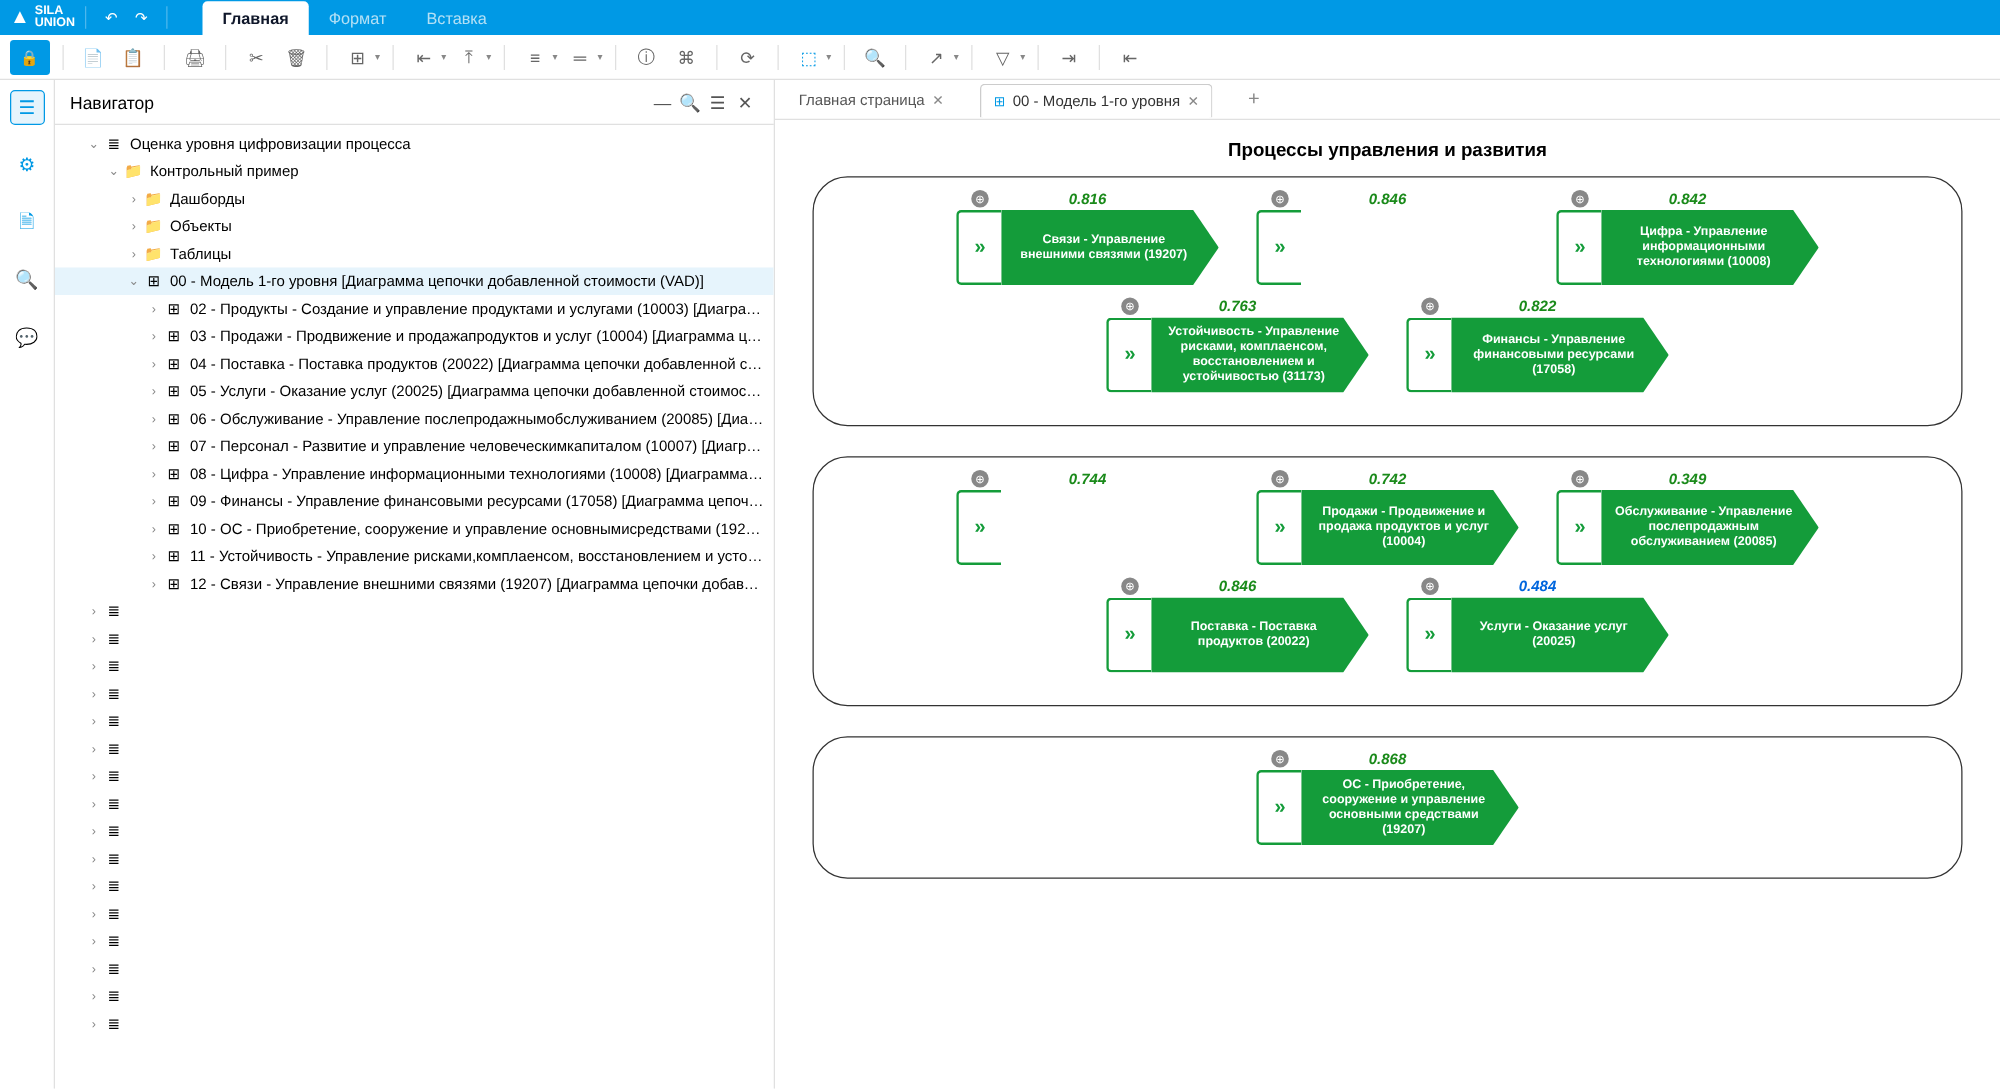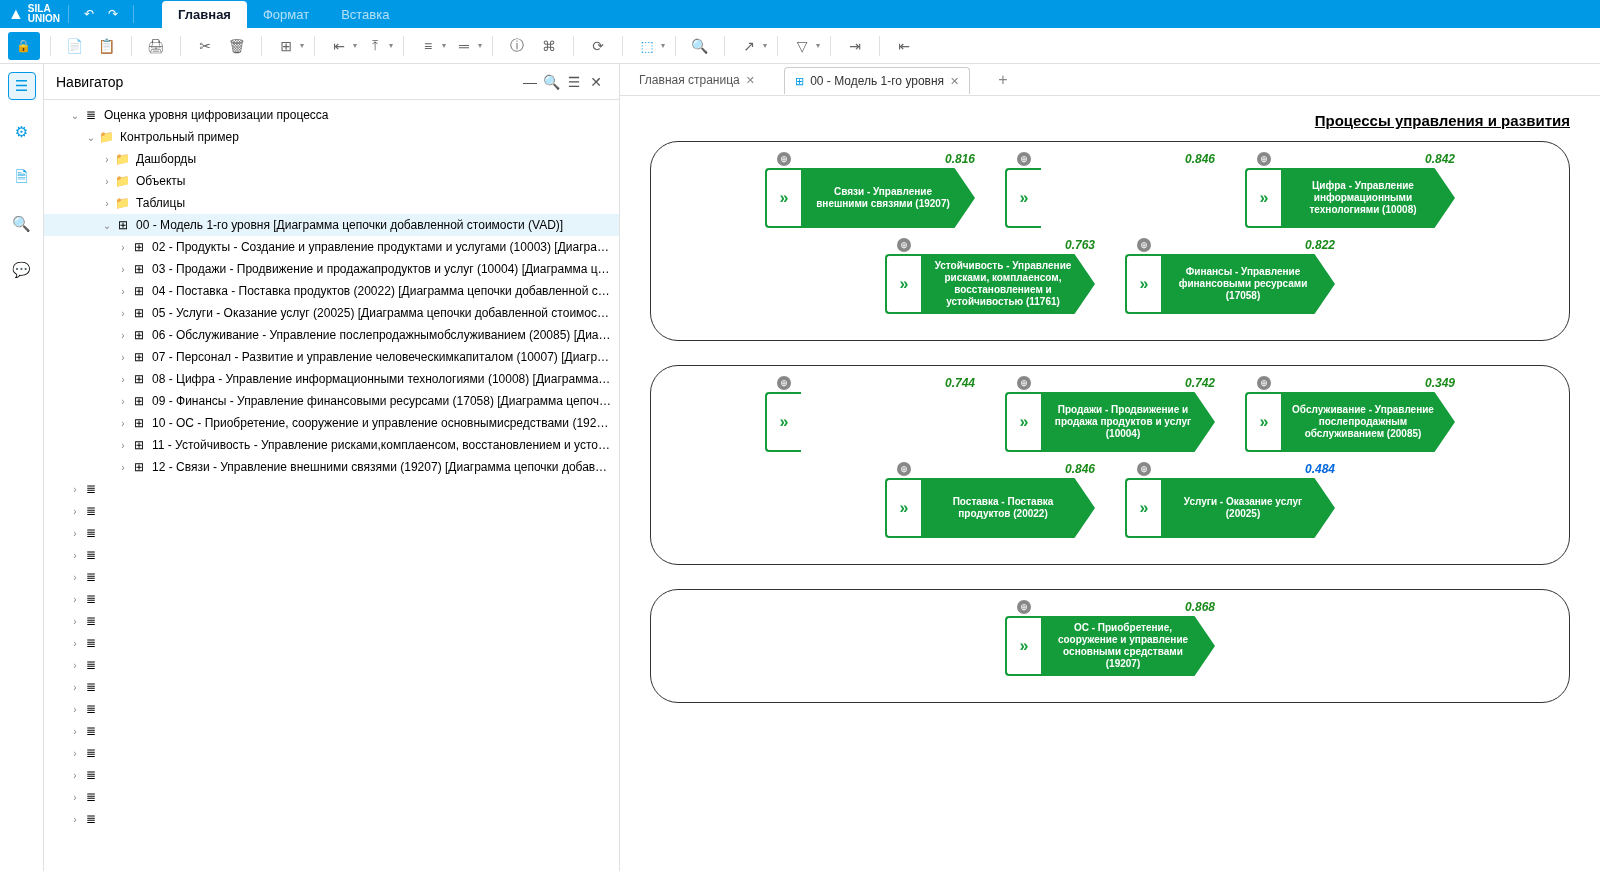--- a/index.html
+++ b/index.html
@@ -44,26 +44,26 @@
 .canvas-area { flex: 1; display: flex; flex-direction: column; background: #fff; }
 .canvas-tabs { height: 32px; display: flex; align-items: center; padding: 0 8px; gap: 18px; border-bottom: 1px solid #e0e0e0; }
 .canvas-tab { padding: 6px 10px; border: 1px solid transparent; border-bottom: none; font-size: 12px; cursor: pointer; display: flex; align-items: center; gap: 6px; color: #555; border-radius: 4px 4px 0 0; }
 .canvas-tab.active { border-color: #ccc; background: #fff; position: relative; top: 1px; font-weight: 500; color: #333; }
 .tab-close { font-size: 11px; color: #888; }
 .tab-add { padding: 4px 10px; font-size: 16px; color: #888; cursor: pointer; }
 .tab-icon { color: #0099e5; font-size: 11px; }
 
 .canvas-content { flex: 1; overflow: auto; padding: 16px 30px; }
 
-.section-title { text-align: right; font-weight: bold; font-size: 15px; margin-bottom: 12px; text-decoration: underline; }
+.section-title { text-align: center; font-weight: bold; font-size: 15px; margin-bottom: 12px; }
 .section-box { border: 1px solid #333; border-radius: 28px; padding: 10px 20px 16px; margin-bottom: 24px; }
 .chevron-row { display: flex; justify-content: center; gap: 30px; margin-bottom: 10px; flex-wrap: wrap; }
 
 .chevron-block { width: 210px; position: relative; }
-.chevron-score { text-align: right; font-size: 12px; font-weight: bold; font-style: italic; margin-bottom: 2px; }
+.chevron-score { text-align: center; font-size: 12px; font-weight: bold; font-style: italic; margin-bottom: 2px; }
 .chevron-score.green { color: #1a8a1a; }
 .chevron-score.blue { color: #0066dd; }
 .chevron-pin { position: absolute; left: 12px; top: 0px; width: 14px; height: 14px; background: #888; border-radius: 50%; font-size: 9px; color: #fff; display:flex; align-items:center; justify-content:center; }
 
 .chevron { display: flex; height: 60px; }
 .chevron-head { width: 36px; background: #fff; border: 2px solid #149c3a; border-right: none; display: flex; align-items: center; justify-content: center; color: #149c3a; font-weight: bold; font-size: 16px; position: relative; border-radius: 4px 0 0 4px; }
 .chevron-body { flex: 1; position: relative; display: flex; align-items: center; justify-content: center; }
 .chevron-svg { position: absolute; inset: 0; width: 100%; height: 100%; }
 .chevron-text { position: relative; z-index: 1; color: #fff; font-size: 10px; font-weight: bold; text-align: center; padding: 0 16px 0 6px; line-height: 1.2; }
 </style>
@@ -375,21 +375,21 @@
         <div class="chevron-row" id="sec1-row2">
             <div class="chevron-block">
     <div class="chevron-pin">⊕</div>
     <div class="chevron-score green">0.763</div>
     <div class="chevron">
       <div class="chevron-head">»</div>
       <div class="chevron-body">
         <svg class="chevron-svg" viewBox="0 0 170 60" preserveAspectRatio="none">
           <polygon points="0,0 150,0 170,30 150,60 0,60" fill="#149c3a"></polygon>
         </svg>
-        <div class="chevron-text">Устойчивость - Управление рисками, комплаенсом, восстановлением и устойчивостью (11761)</div>
+        <div class="chevron-text">Устойчивость - Управление рисками, комплаенсом, восстановлением и устойчивостью (31173)</div>
       </div>
     </div>
             </div>
             <div class="chevron-block">
     <div class="chevron-pin">⊕</div>
     <div class="chevron-score green">0.822</div>
     <div class="chevron">
       <div class="chevron-head">»</div>
       <div class="chevron-body">
         <svg class="chevron-svg" viewBox="0 0 170 60" preserveAspectRatio="none">

